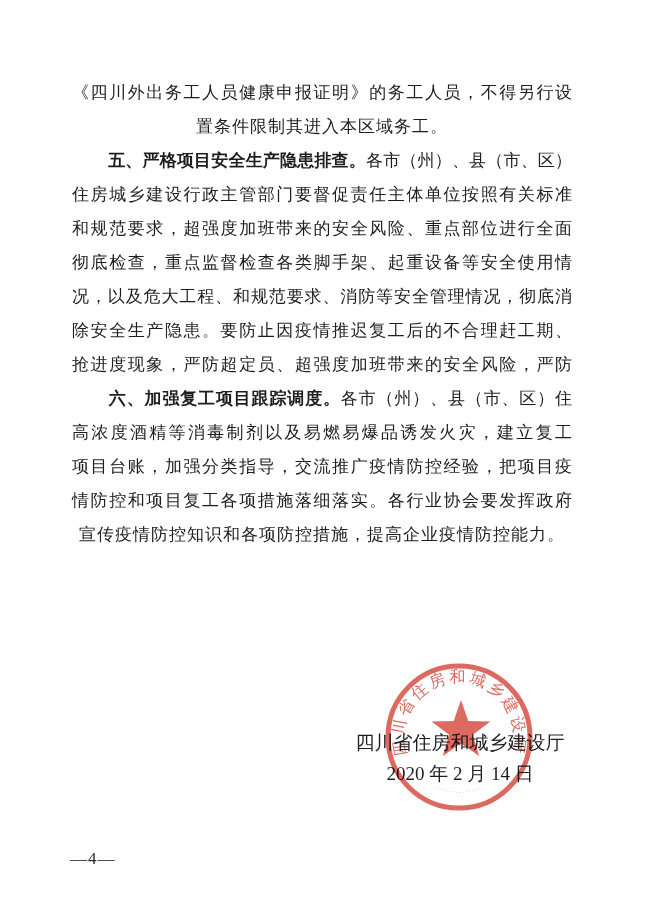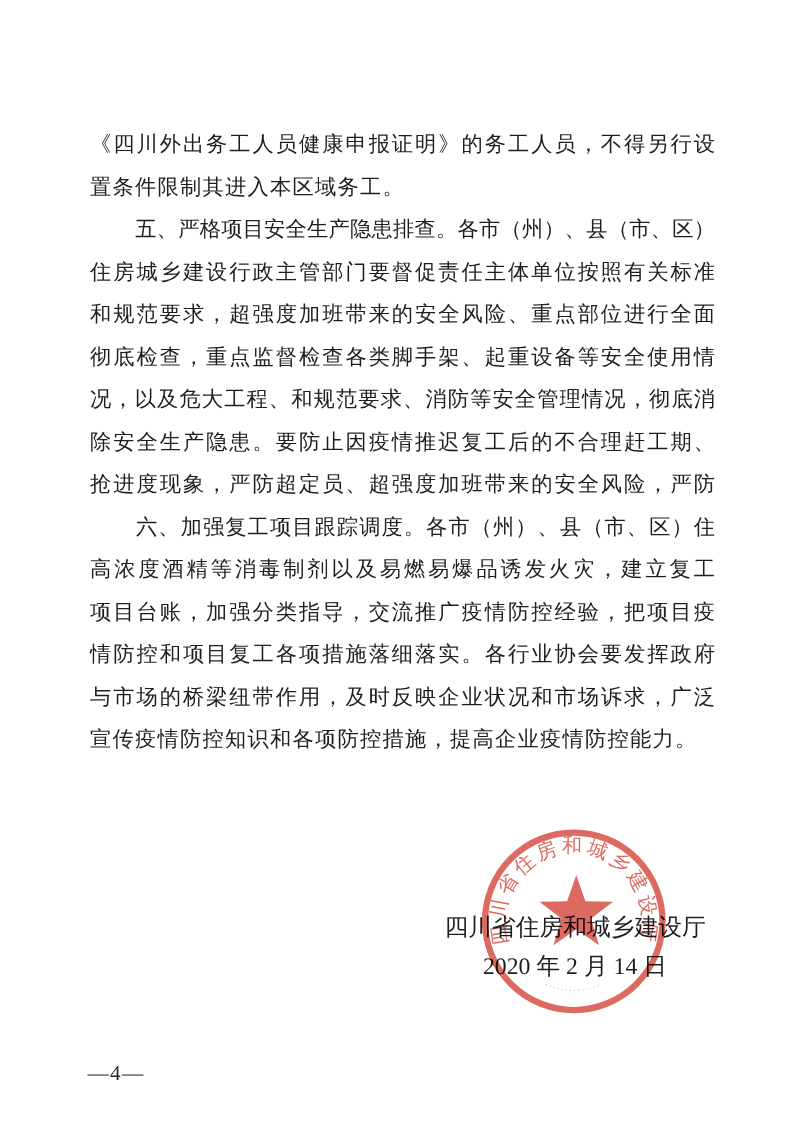--- a/index.html
+++ b/index.html
@@ -8,40 +8,41 @@
     width: 645px;
     height: 916px;
     background: #ffffff;
     font-family: "Liberation Serif", "DejaVu Serif", serif;
     color: #1e1e1e;
     overflow: hidden;
   }
   .body-text {
     position: absolute;
     left: 72px;
-    top: 99px;
+    top: 76px;
     width: 500px;
     font-size: 17px;
   }
   .line {
     height: 34px;
     line-height: 34px;
     letter-spacing: 1px;
     white-space: nowrap;
+    text-align: center;
   }
   .line.just {
     white-space: normal;
     letter-spacing: 0;
     text-align: justify;
     text-align-last: justify;
     -moz-text-align-last: justify;
   }
   .line .spacer { display: inline-block; width: 36px; height: 1px; }
   .line .b {
-    font-weight: 400;
+    font-weight: 700;
     font-family: "Liberation Sans", "DejaVu Sans", sans-serif;
   }
   .signature-block {
     position: absolute;
     left: 330px;
     top: 727px;
     width: 260px;
     text-align: center;
     font-size: 19px;
     line-height: 31px;
@@ -79,21 +80,20 @@
       <div class="line just"><span>住房城乡建设行政主管部门要督促责任主体单位按照有关标准</span></div>
       <div class="line just"><span>和规范要求，超强度加班带来的安全风险、重点部位进行全面</span></div>
       <div class="line just"><span>彻底检查，重点监督检查各类脚手架、起重设备等安全使用情</span></div>
       <div class="line just"><span>况，以及危大工程、和规范要求、消防等安全管理情况，彻底消</span></div>
       <div class="line just"><span>除安全生产隐患。要防止因疫情推迟复工后的不合理赶工期、</span></div>
       <div class="line just"><span>抢进度现象，严防超定员、超强度加班带来的安全风险，严防</span></div>
       <div class="line just"><span class="spacer"></span><span class="b">六、加强复工项目跟踪调度。</span><span>各市（州）、县（市、区）住</span></div>
       <div class="line just"><span>高浓度酒精等消毒制剂以及易燃易爆品诱发火灾，建立复工</span></div>
       <div class="line just"><span>项目台账，加强分类指导，交流推广疫情防控经验，把项目疫</span></div>
       <div class="line just"><span>情防控和项目复工各项措施落细落实。各行业协会要发挥政府</span></div>
-      <div class="line just"><span>与市场的桥梁纽带作用，及时反映企业状况和市场诉求，广泛</span></div>
       <div class="line"><span>宣传疫情防控知识和各项防控措施，提高企业疫情防控能力。</span></div>
     </div>
 
   <div class="signature-block">
     <div>四川省住房和城乡建设厅</div>
     <div>2020 年 2 月 14 日</div>
   </div>
 
   <svg class="seal" viewBox="0 0 152 152" aria-hidden="true">
     <defs>

